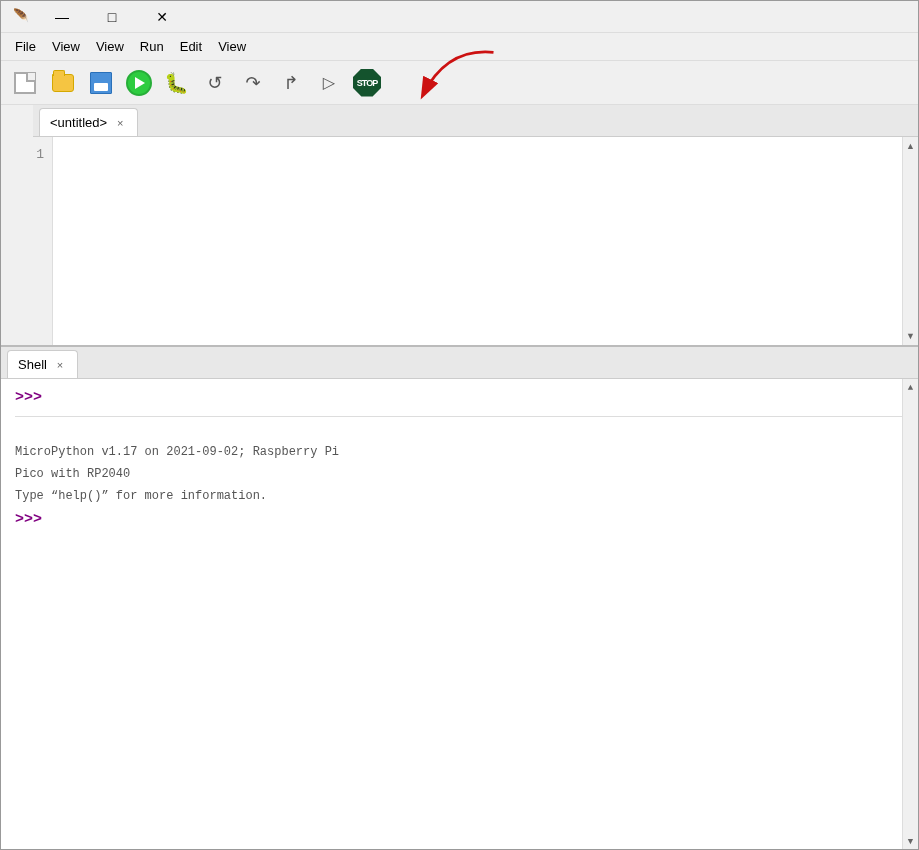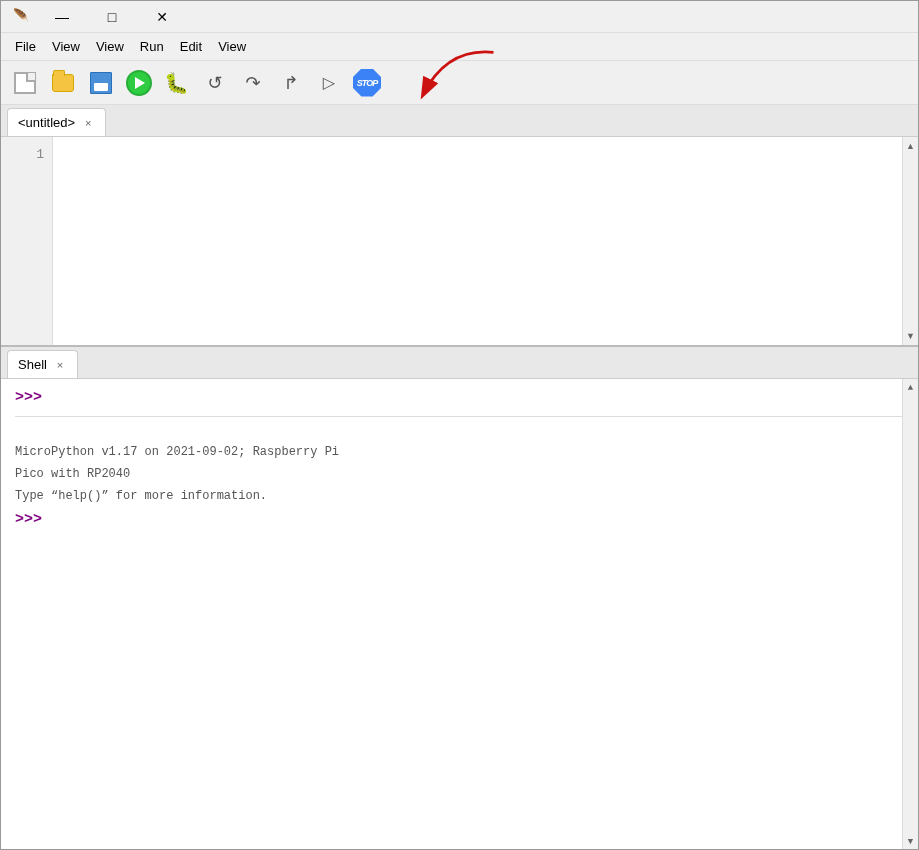--- a/index.html
+++ b/index.html
@@ -168,20 +168,21 @@
     }
 
     
     .tab-bar {
       background: #e8e8e8;
       height: 32px;
       display: flex;
       align-items: flex-end;
       padding: 0 6px;
       border-bottom: 1px solid #ccc;
+      margin-left: 32px;
     }
     .tab {
       height: 28px;
       padding: 0 10px;
       background: white;
       border: 1px solid #ccc;
       border-bottom: none;
       border-radius: 4px 4px 0 0;
       display: flex;
       align-items: center;
@@ -376,21 +377,21 @@
 
   <button class="tool-btn" title="Step out">
     <span style="font-size:18px;color:#555;">↱</span>
   </button>
 
   <button class="tool-btn" title="Resume">
     <span style="font-size:16px;color:#555;">▷</span>
   </button>
 
   <button class="tool-btn" title="Stop" style="position:relative;">
-    <div style="width:28px;height:28px;background:#3b82f6;clip-path:polygon(30% 0%,70% 0%,100% 30%,100% 70%,70% 100%,30% 100%,0% 70%,0% 30%);display:flex;align-items:center;justify-content:center;font-style:italic;">
+    <div style="width:28px;height:28px;background:#14532d;clip-path:polygon(30% 0%,70% 0%,100% 30%,100% 70%,70% 100%,30% 100%,0% 70%,0% 30%);display:flex;align-items:center;justify-content:center;">
       <span style="color:white;font-size:9px;font-weight:900;letter-spacing:-1px;">STOP</span>
     </div>
   </button>
 
   <svg class="arrow-svg" viewBox="0 0 120 80" style="position:absolute;top:-18px;left:390px;width:130px;height:75px;pointer-events:none;overflow:visible;">
     <defs>
       <marker id="arrowhead" markerWidth="8" markerHeight="8" refX="6" refY="3" orient="auto">
         <polygon points="0 0, 8 3, 0 6" fill="#cc1111"></polygon>
       </marker>
     </defs>

